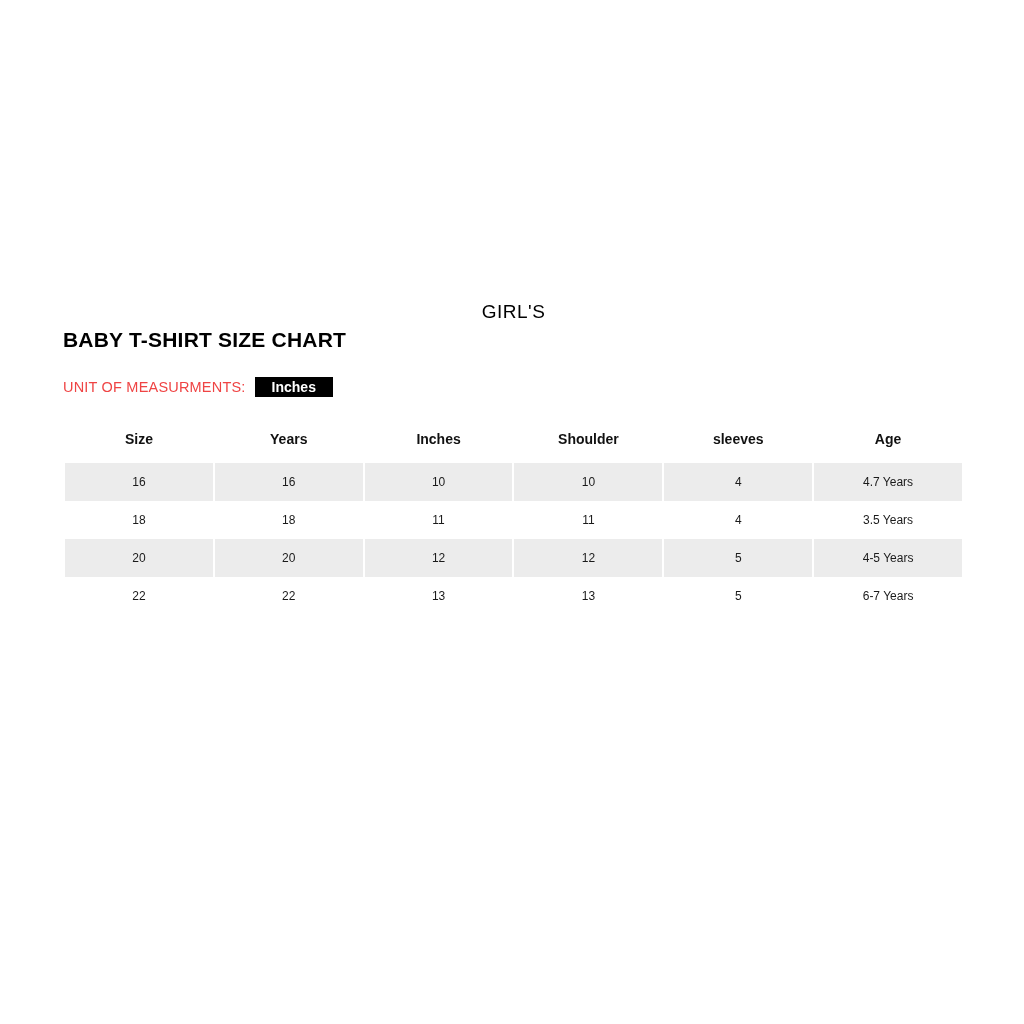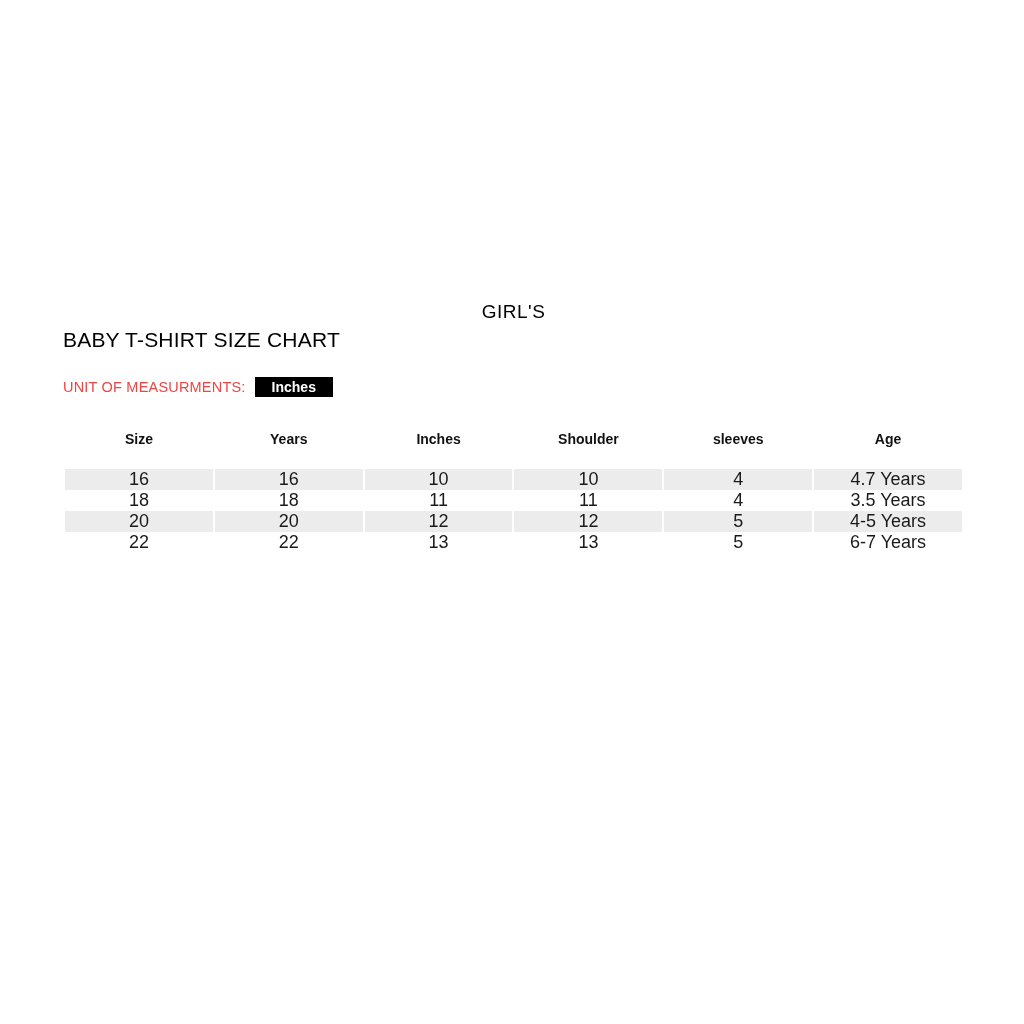--- a/index.html
+++ b/index.html
@@ -24,21 +24,21 @@
   .title-small {
     font-size: 19px;
     letter-spacing: 0.5px;
     color: #000000;
     font-weight: 400;
     line-height: 1.25;
     text-align: center;
   }
   .title-main {
     font-size: 21px;
-    font-weight: normal;
+    font-weight: bold;
     letter-spacing: 0.2px;
     color: #000000;
     margin-top: 2px;
     line-height: 1.3;
   }
   .unit-row {
     display: flex;
     align-items: center;
     margin-top: 24px;
   }
@@ -60,29 +60,29 @@
   table.size-table {
     margin-top: 24px;
     border-collapse: collapse;
     width: 901px;
     table-layout: fixed;
   }
   table.size-table th {
     font-size: 14px;
     font-weight: bold;
     color: #111111;
-    padding: 10px 0 22px 0;
+    padding: 10px 0 16px 0;
     text-align: center;
     background: #ffffff;
   }
   table.size-table td {
-    font-size: 18px;
+    font-size: 12px;
     color: #1a1a1a;
     text-align: center;
-    padding: 0 0;
+    padding: 12px 0;
     border-left: 2px solid #ffffff;
     border-right: 2px solid #ffffff;
   }
   table.size-table tbody tr.shaded td {
     background: #ececec;
   }
   table.size-table tbody tr.plain td {
     background: #ffffff;
   }
   .note {

